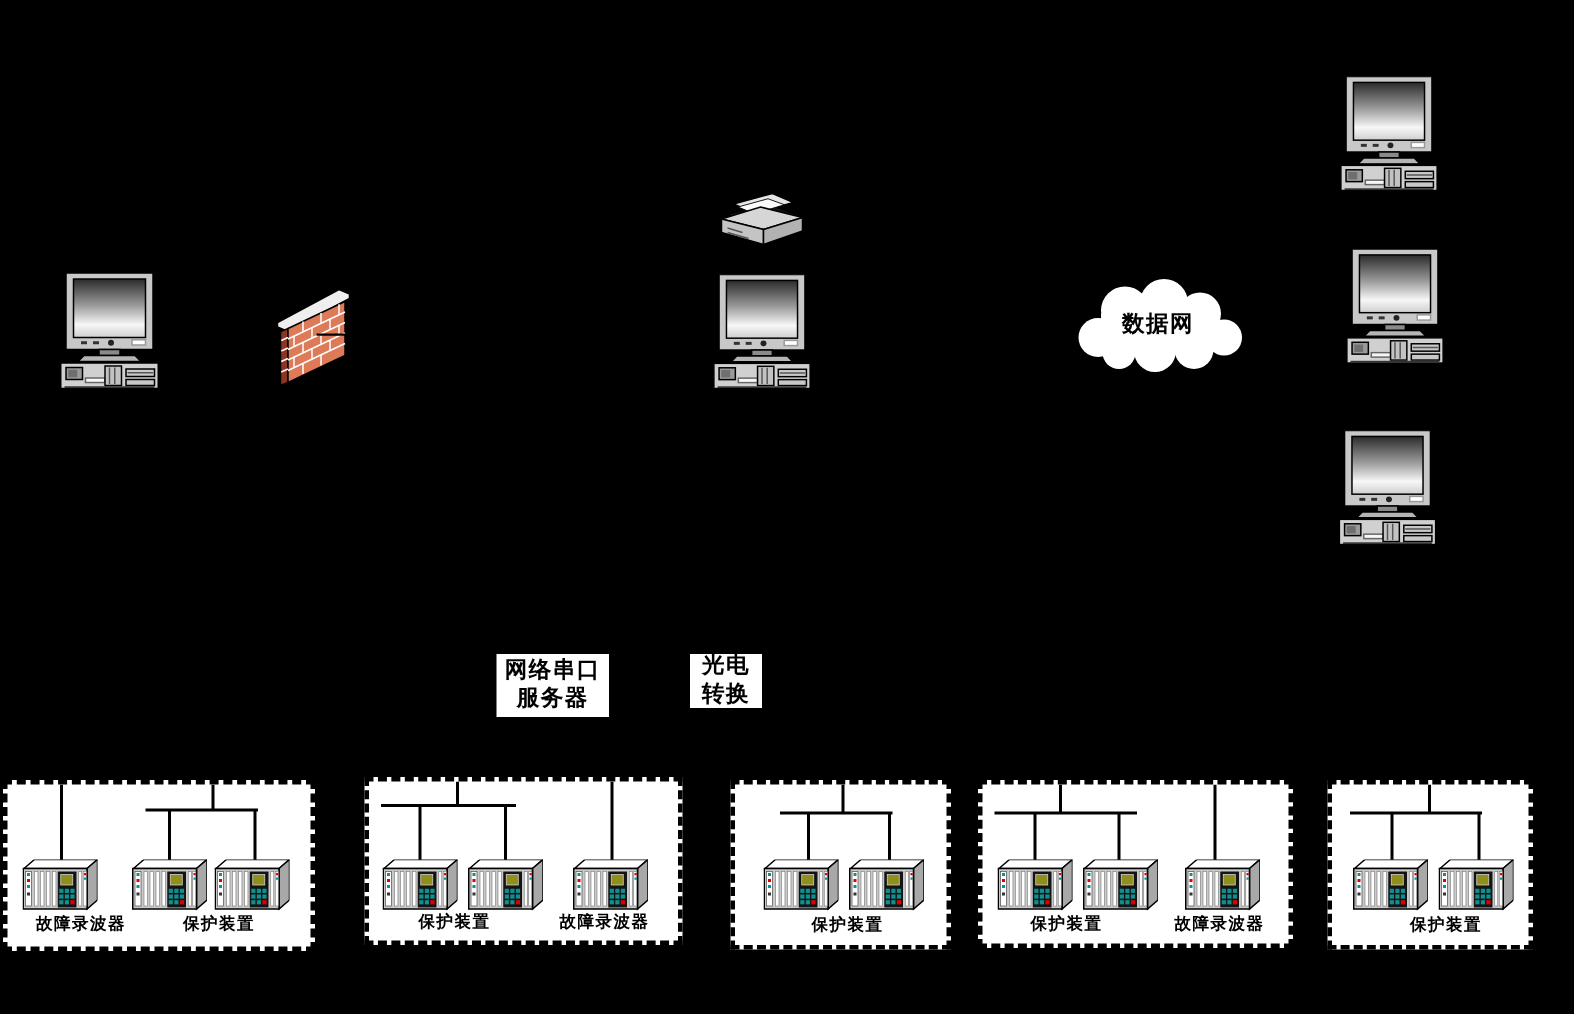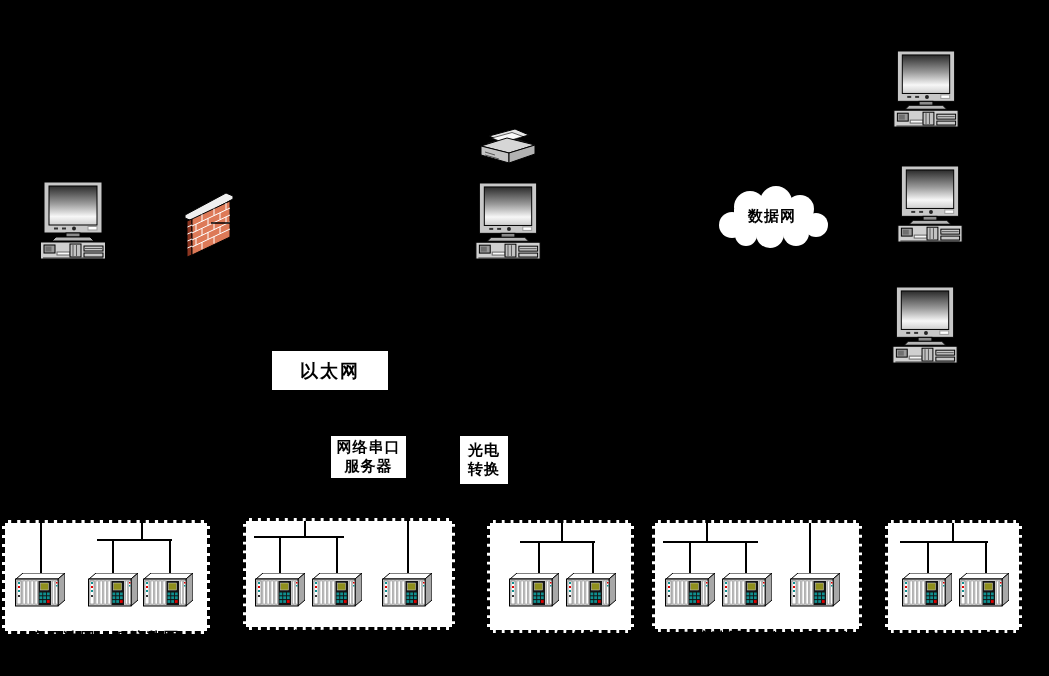--- a/index.html
+++ b/index.html
@@ -7,21 +7,21 @@
           font-family:"Liberation Serif","DejaVu Serif",serif;}
   .abs{position:absolute;}
   .labelbox{position:absolute;background:#fff;color:#000;display:flex;align-items:center;
             justify-content:center;text-align:center;font-weight:bold;}
   .labelbox.single{font-size:18px;letter-spacing:2px;}
   .labelbox.twoline{font-size:15px;line-height:19px;letter-spacing:1px;}
   .groupbox{position:absolute;background:#fff;border:3px dashed #000;box-sizing:border-box;}
   .wires{position:absolute;left:0;top:0;}
   .dev{position:absolute;width:50px;height:34px;}
   .glabel{position:absolute;transform:translateX(-50%);white-space:nowrap;
-          font-size:16px;font-weight:bold;color:#000;letter-spacing:1px;margin-top:21px;}
+          font-size:11px;font-weight:bold;color:#000;letter-spacing:1px;}
   .cloudwrap{position:absolute;width:122px;height:64px;}
   .cloudtext{position:absolute;left:60px;top:31px;transform:translate(-50%,-50%);
              font-size:15px;font-weight:bold;color:#000;letter-spacing:1px;}
   svg{display:block;}
 </style>
 </head>
 <body>
 
 <div id="canvas">
 
@@ -154,29 +154,28 @@
         <circle cx="104" cy="40" r="12"></circle>
           <circle cx="84" cy="48" r="13"></circle>
         <circle cx="58" cy="49" r="14"></circle>
           <circle cx="34" cy="50" r="11"></circle>
         <rect x="22" y="24" width="76" height="24"></rect>
       </g>
     </svg>
     <span class="cloudtext">数据网</span>
   </div>
 
-  <div class="labelbox single" style="left:272px;top:351px;width:116px;height:39px">以太网</div>
 
   <div class="labelbox twoline" style="left:331px;top:436px;width:75px;height:42px">
     <div>
       <div>网络串口</div>
       <div>服务器</div>
     </div>
   </div>
-  <div class="labelbox twoline" style="left:460px;top:436px;width:48px;height:48px">
+  <div class="labelbox twoline" style="left:460px;top:436px;width:48px;height:36px">
     <div>
       <div>光电</div>
       <div>转换</div>
     </div>
   </div>
 
   <div class="groupbox" style="left:2px;top:520px;width:208px;height:114px">
     <svg class="wires" width="202" height="108">
       <g stroke="#000" stroke-width="2">
         <line x1="36" y1="0" x2="36" y2="55"></line>

